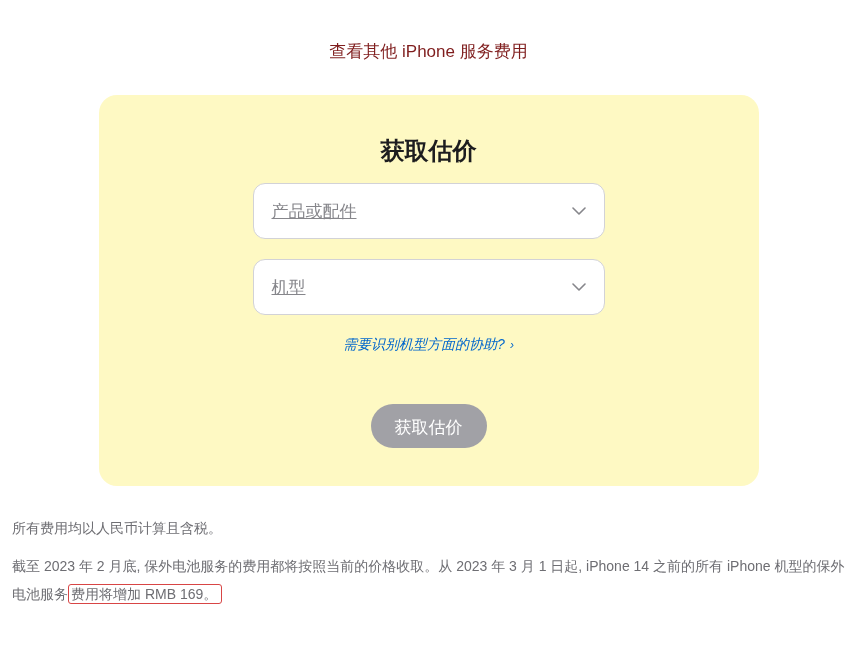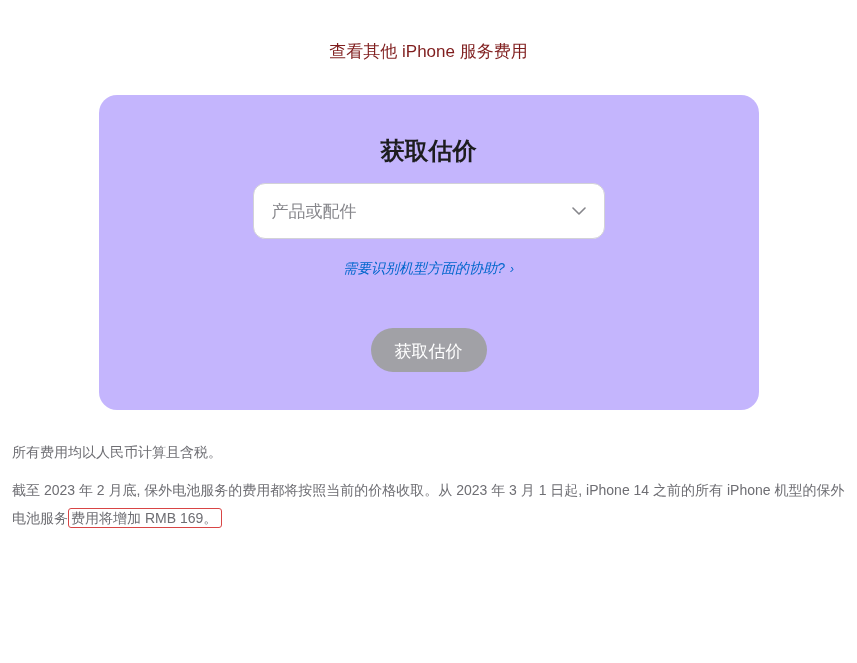--- a/index.html
+++ b/index.html
@@ -21,21 +21,21 @@
     .top-link {
       text-align: center;
       padding: 30px 0 20px 0;
     }
     .top-link a {
       color: #7f1d1d;
       text-decoration: none;
       font-size: 17px;
     }
     .card {
-      background: #c4b5fd;
+      background: #fef9c3;
       border-radius: 18px;
       max-width: 660px;
       margin: 12px auto 24px auto;
       padding: 40px 40px 38px 40px;
       text-align: center;
     }
     .card-title {
       font-size: 24px;
       font-weight: 600;
       color: #1d1d1f;
@@ -58,20 +58,21 @@
       border-radius: 12px;
       background: #ffffff;
       padding: 0 44px 0 18px;
       font-size: 17px;
       color: #86868b;
       text-align: left;
       display: flex;
       align-items: center;
       cursor: pointer;
       position: relative;
+      text-decoration: underline;
     }
     .chevron {
       position: absolute;
       right: 18px;
       top: 50%;
       transform: translateY(-50%);
       width: 14px;
       height: 8px;
     }
     .chevron svg {
@@ -133,20 +134,30 @@
       <div class="select-box">
         <span>产品或配件</span>
         <span class="chevron">
           <svg width="14" height="8" viewBox="0 0 14 8">
               <path d="M1 1 L7 7 L13 1" stroke="#86868b" stroke-width="1.6" fill="none" stroke-linecap="round" stroke-linejoin="round"></path>
             </svg>
         </span>
       </div>
     </div>
 
+    <div class="select-wrap">
+      <div class="select-box">
+        <span>机型</span>
+        <span class="chevron">
+          <svg width="14" height="8" viewBox="0 0 14 8">
+              <path d="M1 1 L7 7 L13 1" stroke="#86868b" stroke-width="1.6" fill="none" stroke-linecap="round" stroke-linejoin="round"></path>
+            </svg>
+        </span>
+      </div>
+    </div>
 
     <div class="help-link">
       <a href="#">
         <span>需要识别机型方面的协助?</span><span class="arrow"> ›</span>
       </a>
     </div>
 
     <button class="submit-btn">获取估价</button>
   </div>
 

